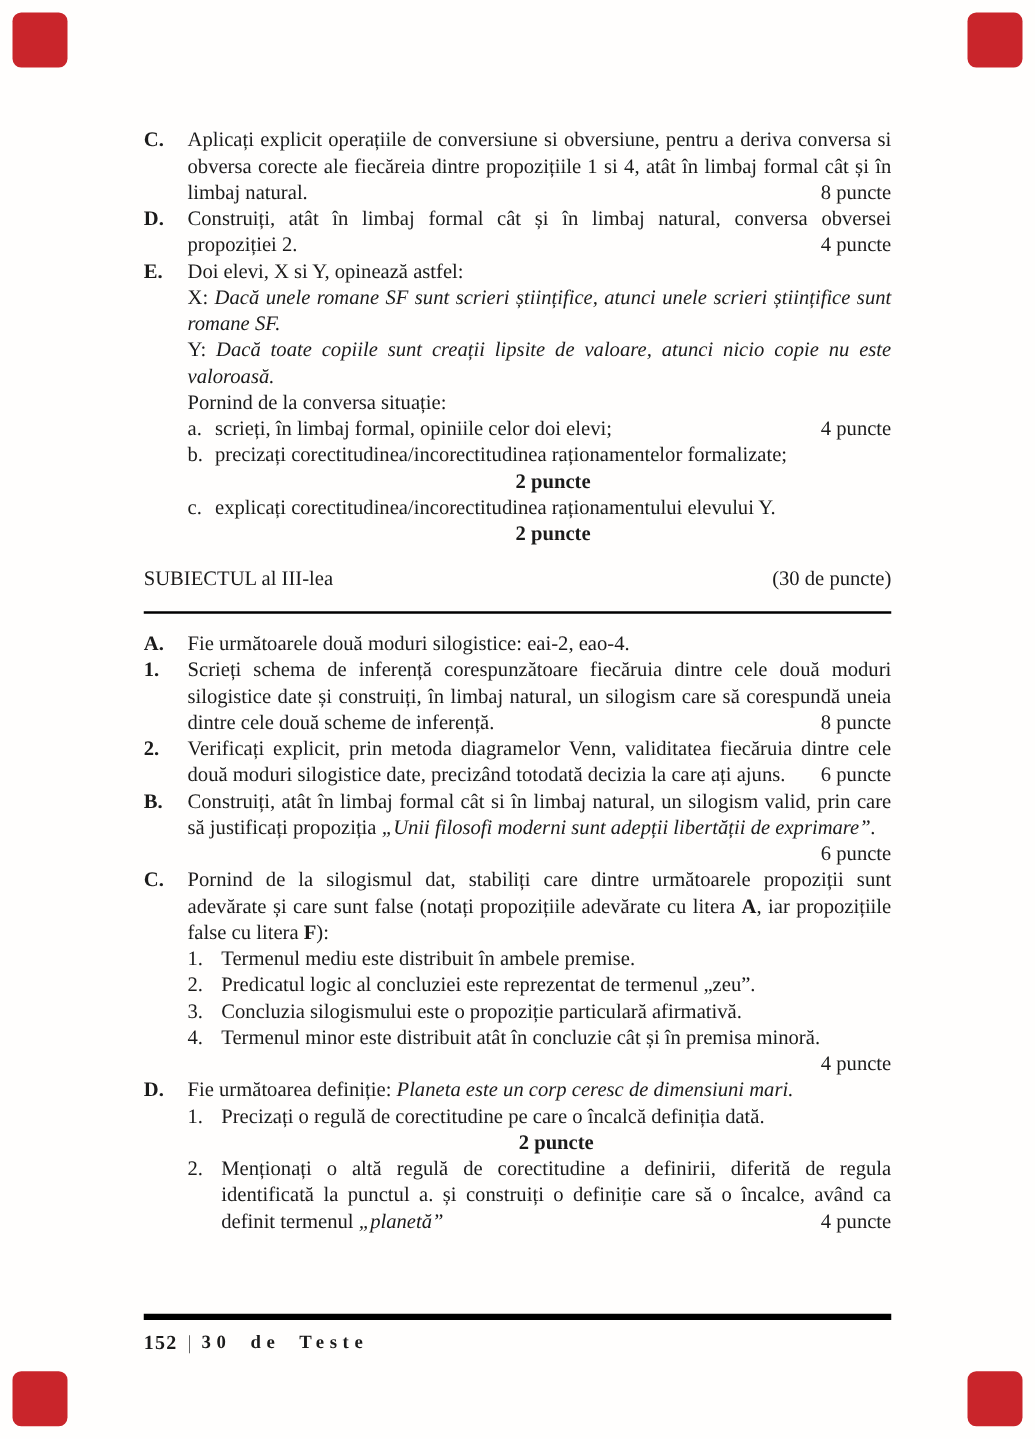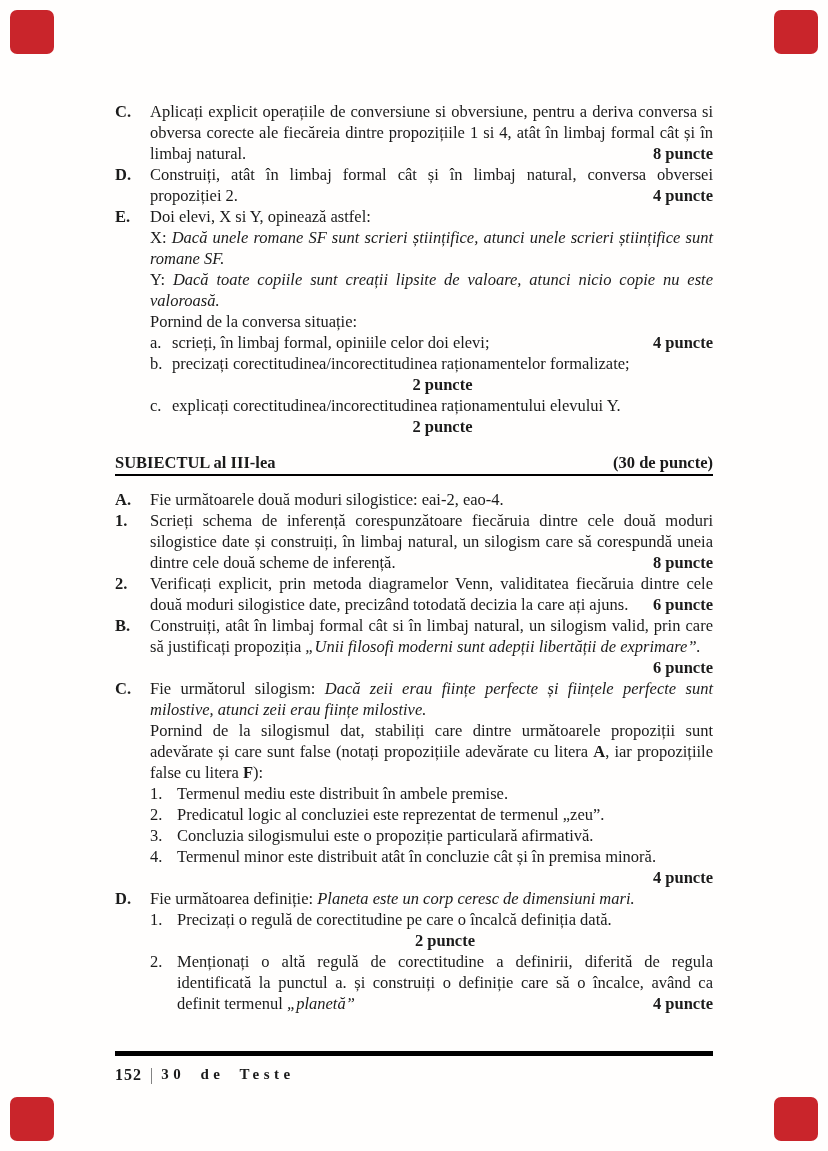--- a/index.html
+++ b/index.html
@@ -26,27 +26,27 @@
 
   .item { display:flex; align-items:flex-start; }
   .lbl  { flex:0 0 35px; font-weight:bold; }
   .body { flex:1; min-width:0; }
 
   .sub   { display:flex; align-items:flex-start; }
   .slbl  { flex:0 0 22px; }
   .slbl.num { flex:0 0 27px; }
   .sbody { flex:1; min-width:0; }
 
-  .pts { float:right; font-weight:bold; padding-left:10px; }
+  .pts { float:right; font-weight:normal; padding-left:10px; }
   .pts-line { text-align:center; font-weight:bold; }
 
   .heading {
     display:flex; justify-content:space-between; 
-    font-weight:bold; border-bottom:2px solid #000;
-    margin:15px 0 13px; padding-bottom:1px;
+    font-weight:normal; border-bottom:2px solid #000;
+    margin:15px 0 13px; padding-bottom:16px;
   }
 
   .footer { position:absolute; left:115px; right:115px; top:1051px; }
   .footer-rule { height:5px; background:#000; }
   .footer-text { margin-top:8px; font-size:16px; display:flex; align-items:flex-end; }
   .footer-text .pg { font-weight:bold; letter-spacing:1px; }
   .footer-text .dv { color:#666; margin:0 8px; font-weight:normal; }
   .footer-text .bk { font-weight:bold; letter-spacing:4.5px; word-spacing:7px; font-size:15px; }
 </style>
 </head>
@@ -135,21 +135,20 @@
     <div class="item">
       <div class="lbl">B.</div>
       <div class="body">
         <p class="para"><span>Construiți, atât în limbaj formal cât si în limbaj natural, un silogism valid, prin care să justificați propoziția </span><span class="it">„Unii filosofi moderni sunt adepții libertății de exprimare”.</span><span class="pts">6 puncte</span></p>
       </div>
     </div>
 
     <div class="item">
       <div class="lbl">C.</div>
       <div class="body">
-        <p class="para"><span>Fie următorul silogism: </span><span class="it">Dacă zeii erau ființe perfecte și ființele perfecte sunt milostive, atunci zeii erau ființe milostive.</span></p>
         <p class="para"><span>Pornind de la silogismul dat, stabiliți care dintre următoarele propoziții sunt adevărate și care sunt false (notați propozițiile adevărate cu litera </span><span class="bd">A</span><span>, iar propozițiile false cu litera </span><span class="bd">F</span><span>):</span></p>
 
         <div class="sub">
           <div class="slbl num">1.</div>
           <p class="para sbody">Termenul mediu este distribuit în ambele premise.</p>
         </div>
         <div class="sub">
           <div class="slbl num">2.</div>
           <p class="para sbody">Predicatul logic al concluziei este reprezentat de termenul „zeu”.</p>
         </div>

